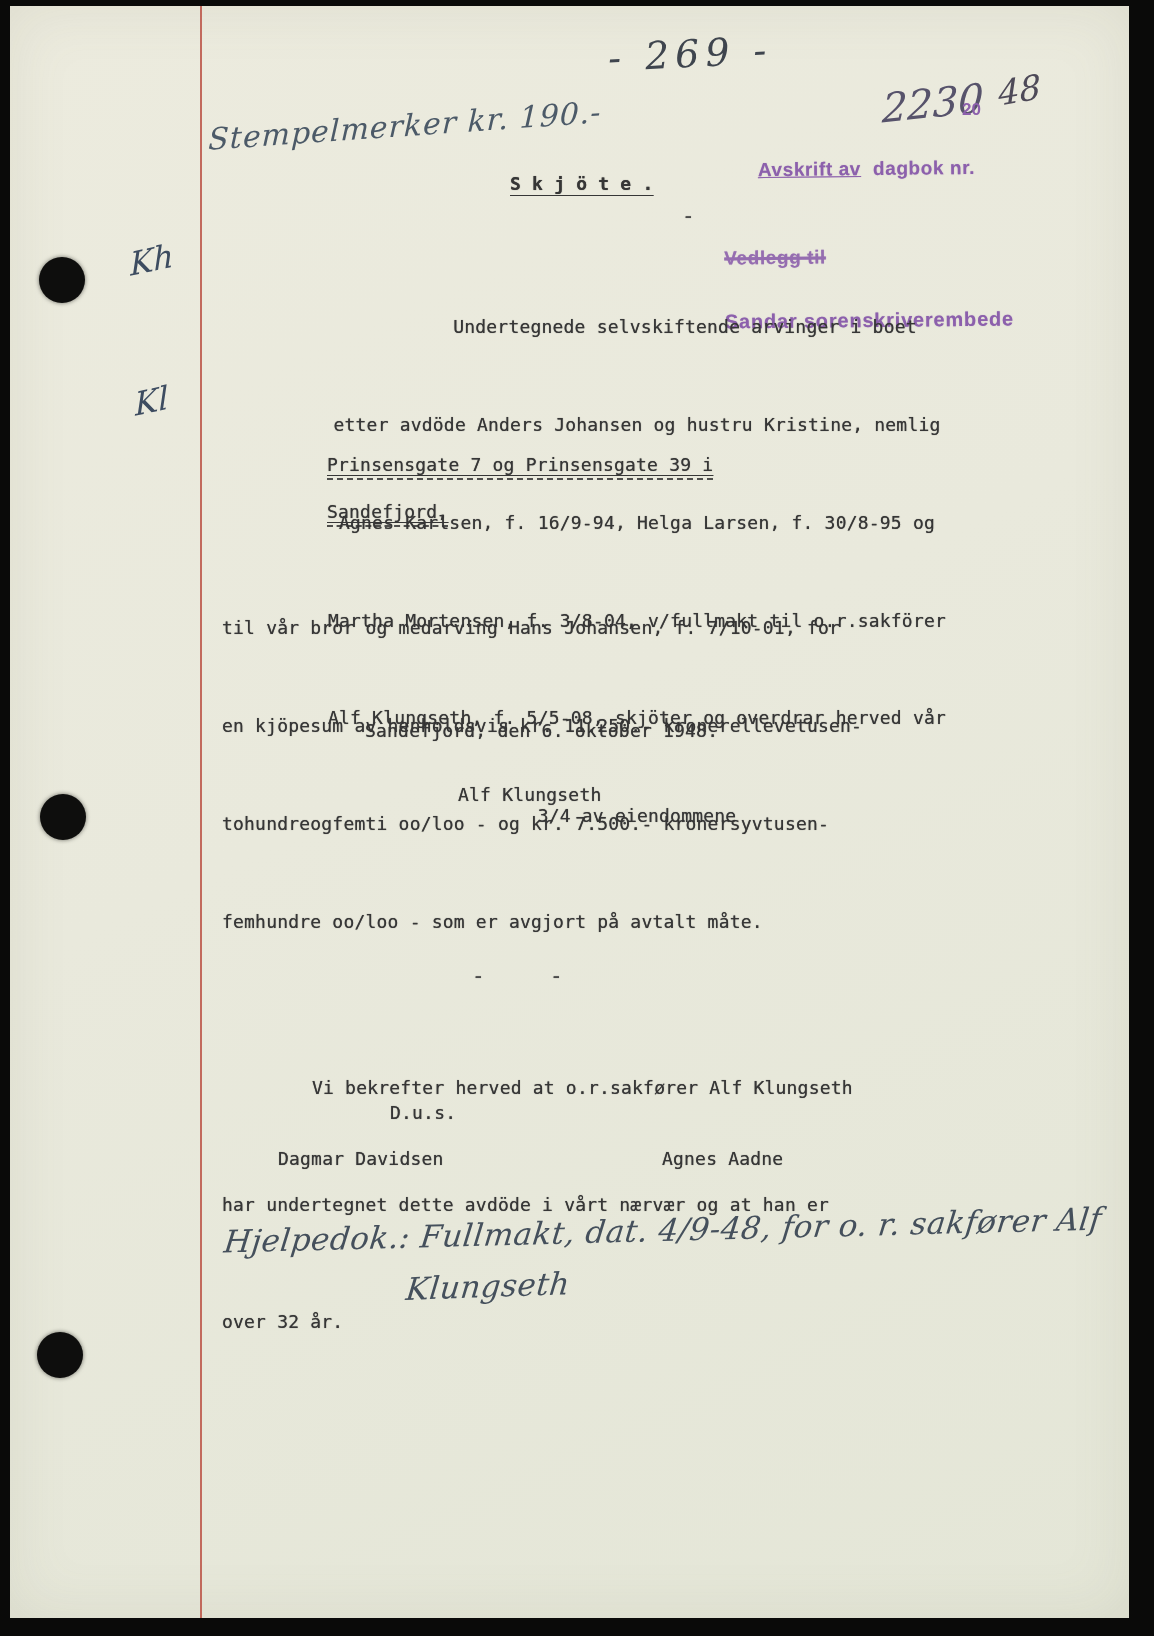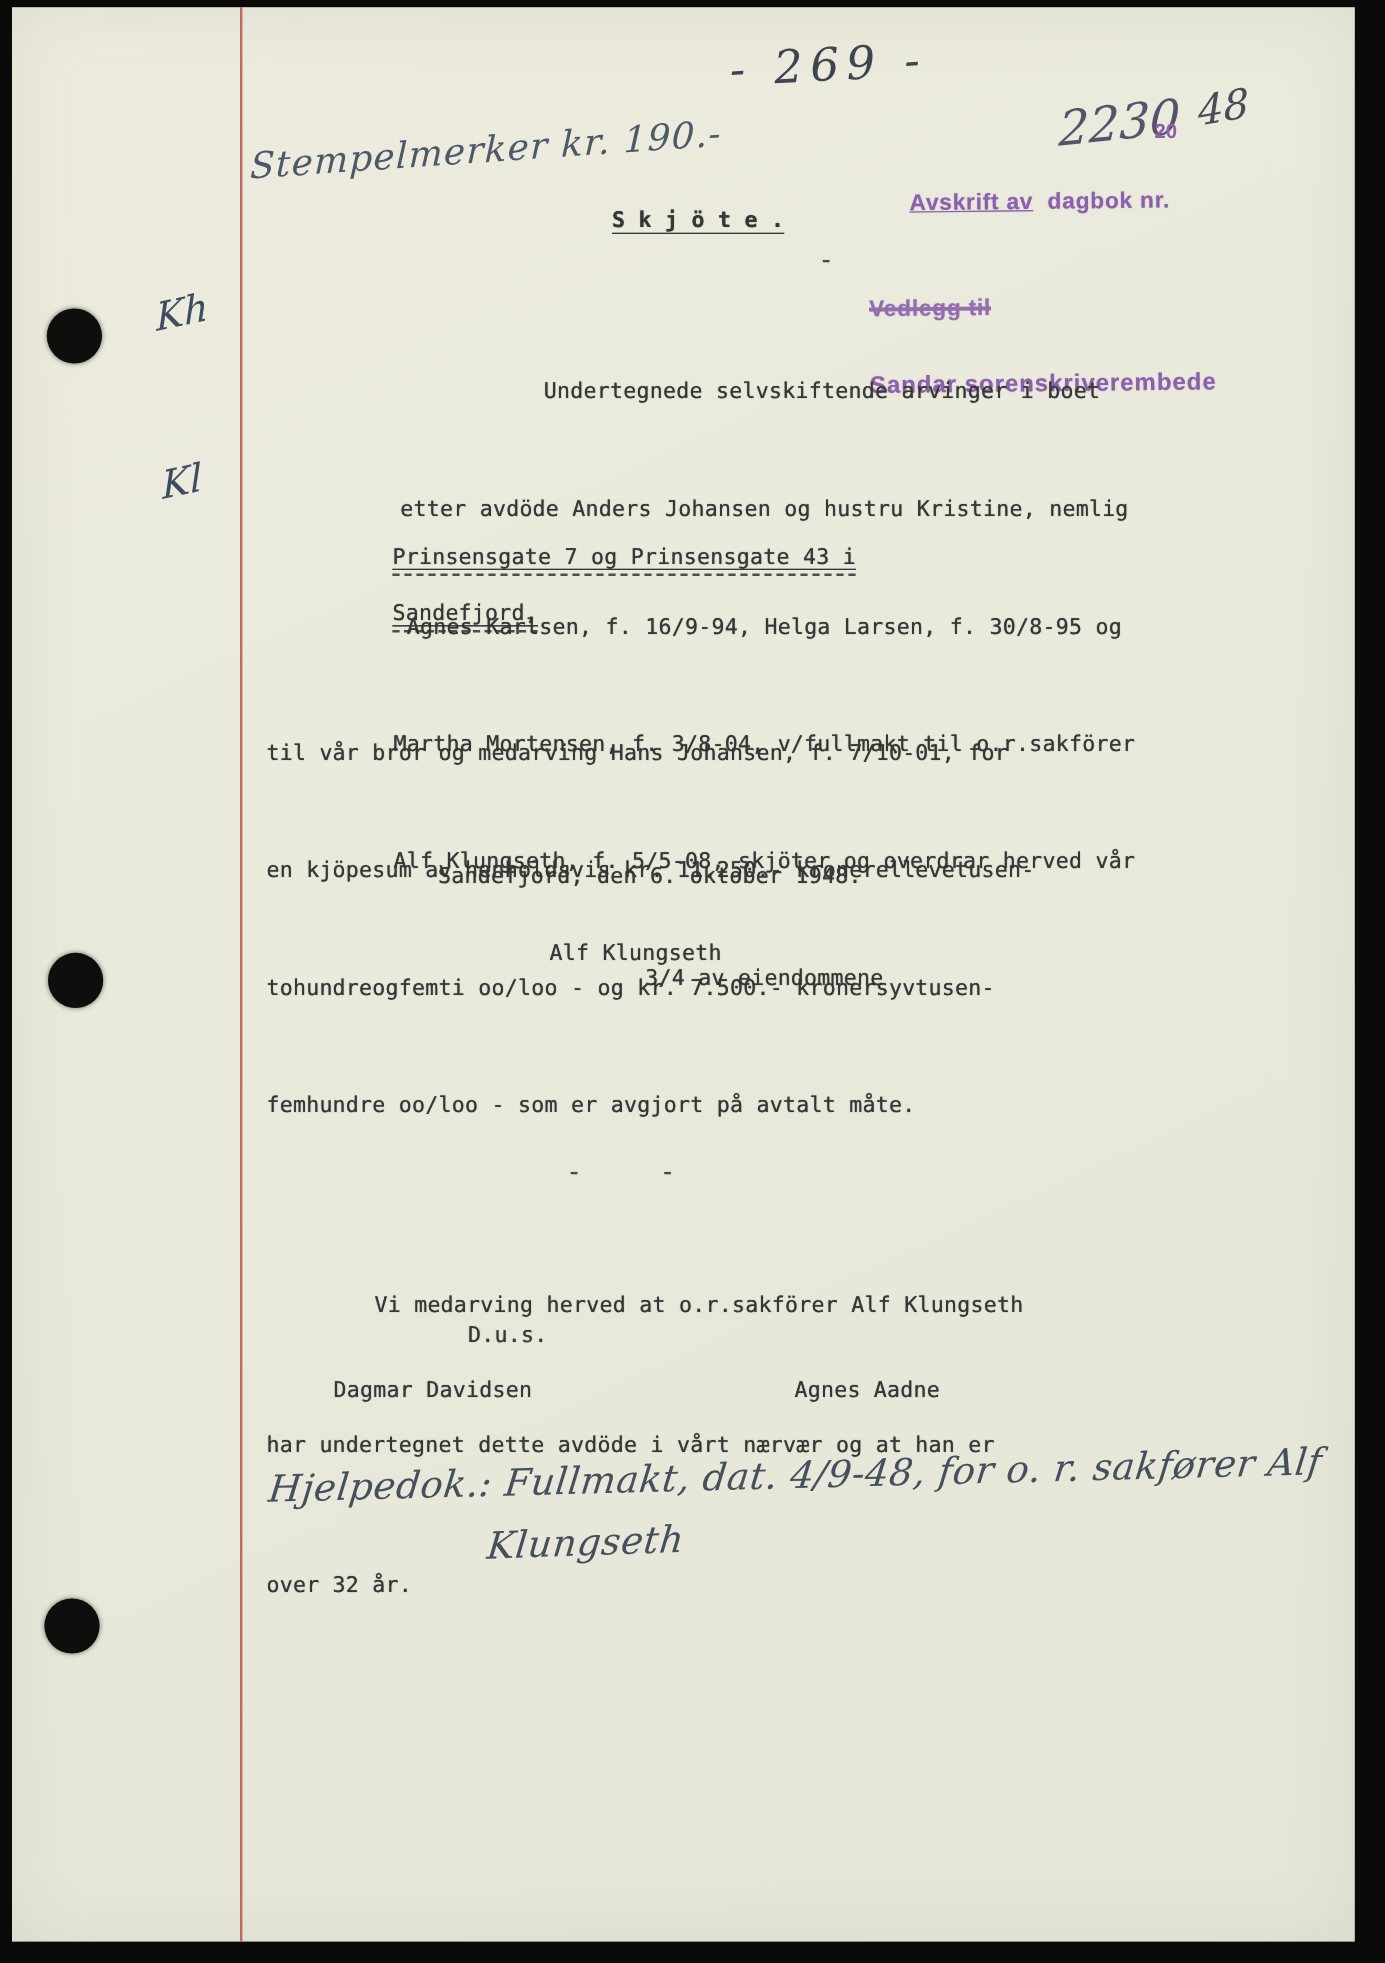--- a/index.html
+++ b/index.html
@@ -126,39 +126,39 @@
 
   <div class="typed para p1">
     <div class="ind96">Undertegnede selvskiftende arvinger i boet</div>
     <div>etter avdöde Anders Johansen og hustru Kristine, nemlig</div>
     <div>Agnes Karlsen, f. 16/9-94, Helga Larsen, f. 30/8-95 og</div>
     <div>Martha Mortensen, f. 3/8-04, v/fullmakt til o.r.sakförer</div>
     <div>Alf Klungseth, f. 5/5-08, skjöter og overdrar herved vår</div>
     <div>3/4 av eiendommene</div>
   </div>
 
-  <div class="typed prop prop1">Prinsensgate 7 og Prinsensgate 43 i</div>
+  <div class="typed prop prop1">Prinsensgate 7 og Prinsensgate 39 i</div>
   <div class="typed prop prop2">Sandefjord,</div>
 
   <div class="typed para p2">
     <div>til vår bror og medarving Hans Johansen, f. 7/10-01, for</div>
     <div>en kjöpesum av henholdsvis kr. 11.250.- kronerellevetusen-</div>
     <div>tohundreogfemti oo/loo - og kr. 7.500.- kronersyvtusen-</div>
     <div>femhundre oo/loo - som er avgjort på avtalt måte.</div>
   </div>
 
   <div class="typed dateline">Sandefjord, den 6. oktober 1948.</div>
 
   <div class="typed sig-alf">Alf Klungseth</div>
 
   <div class="typed dash d2">-</div>
   <div class="typed dash d3">-</div>
 
   <div class="typed para p3">
-    <div class="ind90">Vi medarving herved at o.r.sakförer Alf Klungseth</div>
+    <div class="ind90">Vi bekrefter herved at o.r.sakfører Alf Klungseth</div>
     <div>har undertegnet dette avdöde i vårt nærvær og at han er</div>
     <div>over 32 år.</div>
   </div>
 
   <div class="typed dus">D.u.s.</div>
 
   <div class="typed witness-left">Dagmar Davidsen</div>
   <div class="typed witness-right">Agnes Aadne</div>
 
   <div class="hw footnote1">Hjelpedok.: Fullmakt, dat. 4/9-48, for o. r. sakfører Alf</div>

